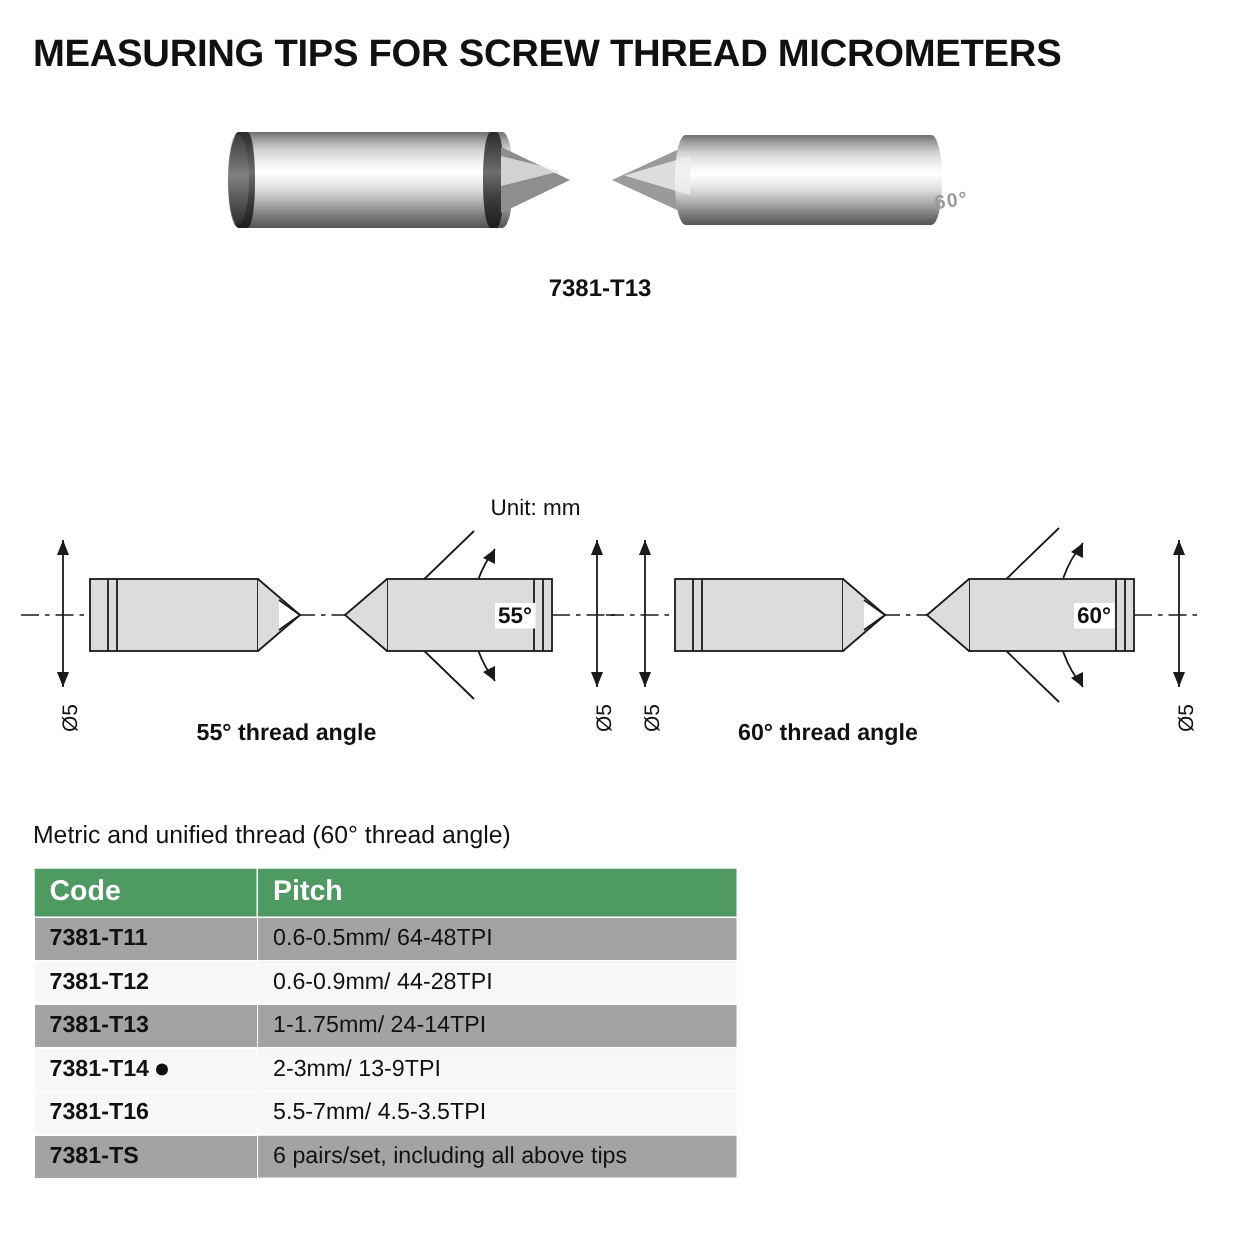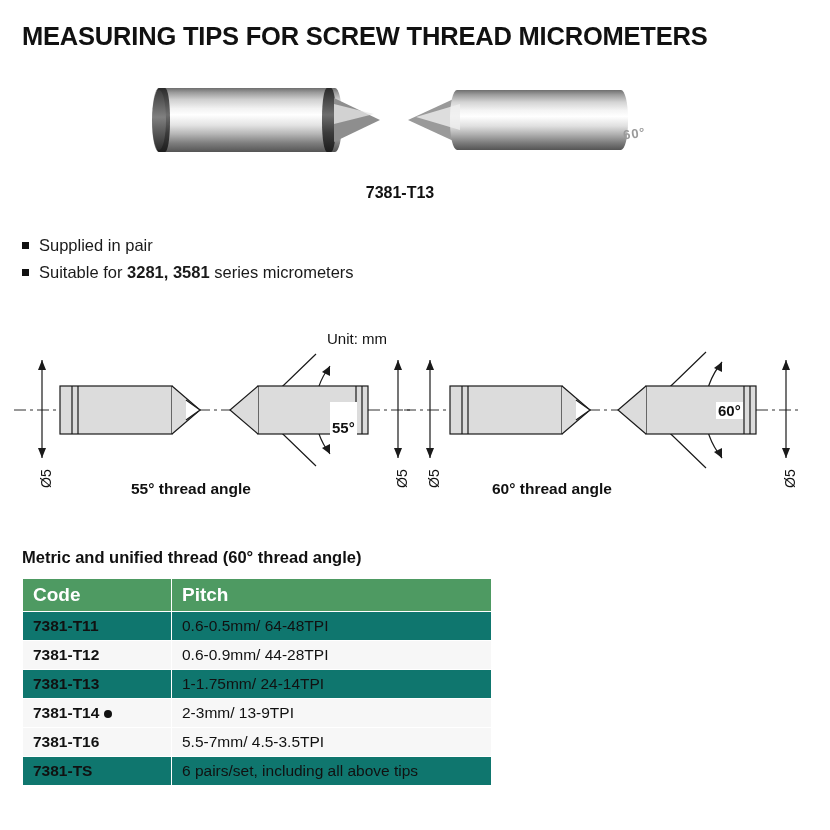--- a/index.html
+++ b/index.html
@@ -219,21 +219,21 @@
     transform-origin: left top;
     white-space: nowrap;
   }
 
   
   .table-title {
     position: absolute;
     left: 22px;
     top: 548px;
     font-size: 16.5px;
-    font-weight: bold;
+    font-weight: normal;
     color: #111;
   }
   table.spec {
     position: absolute;
     left: 22px;
     top: 578px;
     width: 470px;
     border-collapse: collapse;
     font-size: 15.5px;
   }
@@ -249,21 +249,21 @@
   table.spec th.c-code { width: 128px; }
   table.spec td {
     padding: 5px 10px;
     border: 1px solid #ffffff;
     color: #111;
   }
   table.spec td.code {
     font-weight: bold;
     position: relative;
   }
-  table.spec tr.odd td { background: #0f766e; }
+  table.spec tr.odd td { background: #a3a3a3; }
   table.spec tr.even td { background: #f7f7f7; }
   .dot-mark {
     display: inline-block;
     width: 8px;
     height: 8px;
     border-radius: 50%;
     background: #111;
     margin-left: 5px;
     vertical-align: middle;
   }
@@ -286,30 +286,20 @@
     </div>
     <div class="tip-right">
       <div class="cone-left"></div>
       <div class="body-cyl2"></div>
       <div class="cone-left-hl"></div>
       <div class="stamp">60°</div>
     </div>
     <div class="photo-caption">7381-T13</div>
   </div>
 
-  <div class="bullets">
-    <div class="bullet-row">
-      <span class="bullet-sq"></span>
-      <span>Supplied in pair</span>
-    </div>
-    <div class="bullet-row">
-      <span class="bullet-sq"></span>
-      <span><span>Suitable for </span><span class="b-strong">3281, 3581</span><span> series micrometers</span></span>
-    </div>
-  </div>
 
   <div class="drawings">
     <div class="unit-label">Unit: mm</div>
 
     <svg width="830" height="200" viewBox="0 0 830 200">
       <g stroke="#1a1a1a" fill="none" stroke-width="1.2">
 
         <line x1="42" y1="42" x2="42" y2="140"></line>
         <polygon points="42,42 38,52 46,52" fill="#1a1a1a" stroke="none"></polygon>
         <polygon points="42,140 38,130 46,130" fill="#1a1a1a" stroke="none"></polygon>
@@ -360,21 +350,21 @@
         <line x1="750" y1="68" x2="750" y2="116"></line>
 
         <line x1="786" y1="42" x2="786" y2="140"></line>
         <polygon points="786,42 782,52 790,52" fill="#1a1a1a" stroke="none"></polygon>
         <polygon points="786,140 782,130 790,130" fill="#1a1a1a" stroke="none"></polygon>
         <line x1="756" y1="92" x2="800" y2="92" stroke-dasharray="12,4,3,4" stroke-width="0.9"></line>
       </g>
     </svg>
 
     
-    <div style="position:absolute;left:330px;top:84px;font-size:15px;font-weight:bold;color:#111;background:#fff;padding:17px 2px;">55°</div>
+    <div style="position:absolute;left:330px;top:84px;font-size:15px;font-weight:bold;color:#111;background:#fff;padding:0 2px;">55°</div>
     <div style="position:absolute;left:716px;top:84px;font-size:15px;font-weight:bold;color:#111;background:#fff;padding:0 2px;">60°</div>
 
     
     <div class="vlabel" style="left:38px; top:170px;">Ø5</div>
     <div class="vlabel" style="left:394px; top:170px;">Ø5</div>
     <div class="vlabel" style="left:426px; top:170px;">Ø5</div>
     <div class="vlabel" style="left:782px; top:170px;">Ø5</div>
 
     <div class="dwg-caption cap-55">55° thread angle</div>
     <div class="dwg-caption cap-60">60° thread angle</div>

